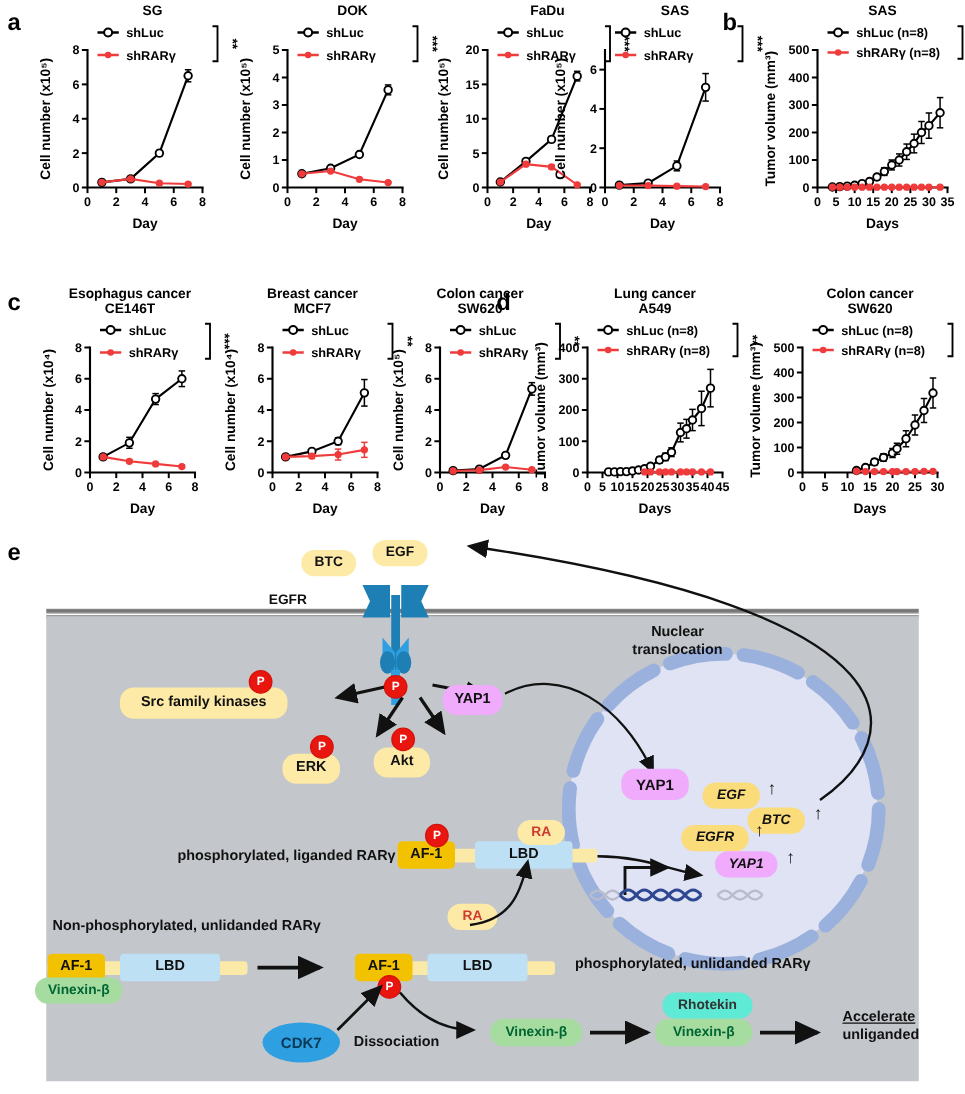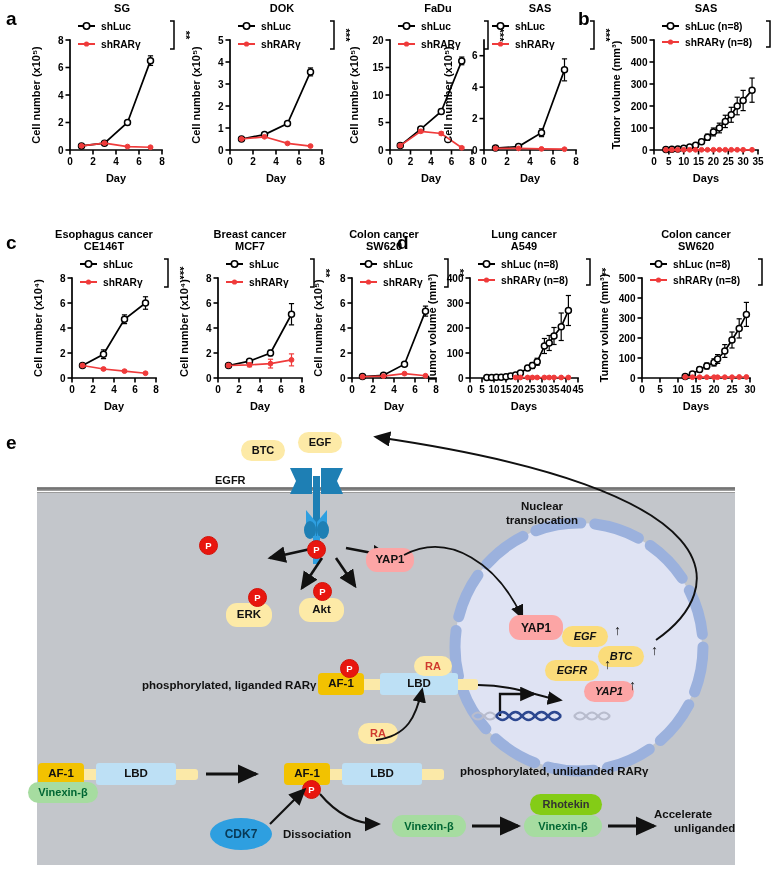--- a/index.html
+++ b/index.html
@@ -35,24 +35,24 @@
      background:linear-gradient(to bottom,#8d8d8d 0%,#6f6f6f 45%,#adadad 100%); }
   .membrane-inner{ position:absolute; left:37px; top:62px; width:698px; height:2.5px; background:#9b9b9b; }
   .node{
     position:absolute; border-radius:11px; text-align:center;
     font-weight:bold; font-size:11px; line-height:1;
     display:flex; align-items:center; justify-content:center;
     font-family:"Liberation Sans",sans-serif; white-space:nowrap;
   }
   .n-yellow{ background:#fdeaa7; color:#111; }
   .n-yellow-d{ background:#fbdc7a; color:#111; }
-  .n-pink{ background:#fca5a5; color:#111;margin-left:12px; }
+  .n-pink{ background:#f0abfc; color:#111; }
   .n-green{ background:#a6dca0; color:#063; }
   .n-blue{ background:#2e9fe0; color:#083a57; border-radius:50%; }
-  .n-purple{ background:#84cc16; color:#221; }
+  .n-purple{ background:#5eead4; color:#221; }
   .n-gold{ background:#f2c200; color:#111; border-radius:4px; }
   .n-lblue{ background:#bde0f5; color:#111; border-radius:3px; }
   .n-paleyellow{ background:#fbe9a8; border-radius:3px; }
   .p-badge{
     position:absolute; width:19px; height:19px; border-radius:50%;
     background:#e8160f; color:#fff; font-size:9.5px; font-weight:bold;
     display:flex; align-items:center; justify-content:center;
     font-family:"Liberation Sans",sans-serif;
     border:1.5px solid #d41108;
   }
@@ -1061,20 +1061,21 @@
         </marker>
       </defs>
       <line x1="165" y1="8" x2="120" y2="18" stroke="#111" stroke-width="2.6" marker-end="url(#ah)"></line>
       <line x1="172" y1="18" x2="152" y2="48" stroke="#111" stroke-width="2.6" marker-end="url(#ah)"></line>
       <line x1="186" y1="18" x2="205" y2="46" stroke="#111" stroke-width="2.6" marker-end="url(#ah)"></line>
       <line x1="196" y1="8" x2="238" y2="16" stroke="#111" stroke-width="2.6" marker-end="url(#ah)"></line>
     </svg>
 
     <div class="p-badge" style="left:307px; top:110px;">P</div>
 
+    <div class="node n-yellow" style="left:96px; top:120px; width:134px; height:25px; font-size:11.5px;">Src family kinases</div>
     <div class="p-badge" style="left:199px; top:106px;">P</div>
 
     <div class="node n-yellow" style="left:226px; top:173px; width:46px; height:24px; font-size:11.5px;">ERK</div>
     <div class="p-badge" style="left:248px; top:158px;">P</div>
 
     <div class="node n-yellow" style="left:299px; top:168px; width:45px; height:24px; font-size:11.5px;">Akt</div>
     <div class="p-badge" style="left:313px; top:152px;">P</div>
 
     <div class="node n-pink" style="left:354px; top:118px; width:48px; height:24px; font-size:11.5px;">YAP1</div>
 
@@ -1148,20 +1149,21 @@
     <div class="node n-yellow" style="left:358px; top:293px; width:40px; height:21px; color:#d03b2f; font-size:11px;">RA</div>
     <svg style="position:absolute;left:368px;top:252px;" width="70" height="62">
       <defs>
         <marker id="ah6" markerWidth="8" markerHeight="8" refX="6.5" refY="3.6" orient="auto">
           <path d="M0,0 L8,3.6 L0,7.2 z" fill="#111"></path>
         </marker>
       </defs>
       <path d="M8,58 C40,54 48,34 54,8" fill="none" stroke="#111" stroke-width="1.9" marker-end="url(#ah6)"></path>
     </svg>
 
+    <div class="plain-text" style="left:42px; top:305px; font-size:11.5px;">Non-phosphorylated, unlidanded RARγ</div>
     <div style="position:absolute;left:38px;top:333px;width:162px;height:22px;">
       <div class="node n-paleyellow" style="left:0px; top:6px; width:160px; height:11px;"></div>
       <div class="node n-gold" style="left:0px; top:0px; width:46px; height:22px; font-size:11.5px;">AF-1</div>
       <div class="node n-lblue" style="left:58px; top:0px; width:80px; height:22px; font-size:11.5px;">LBD</div>
     </div>
     <div class="node n-green" style="left:28px; top:352px; width:70px; height:21px; font-size:11px;">Vinexin-β</div>
 
     <svg style="position:absolute;left:206px;top:336px;" width="66" height="18">
       <defs>
         <marker id="ah7" markerWidth="7" markerHeight="7" refX="6" refY="3.2" orient="auto">
@@ -1215,17 +1217,17 @@
 
     <svg style="position:absolute;left:608px;top:388px;" width="62" height="18">
       <defs>
         <marker id="ah11" markerWidth="7" markerHeight="7" refX="6" refY="3.2" orient="auto">
           <path d="M0,0 L7,3.2 L0,6.4 z" fill="#111"></path>
         </marker>
       </defs>
       <line x1="0" y1="8" x2="46" y2="8" stroke="#111" stroke-width="3" marker-end="url(#ah11)"></line>
     </svg>
 
-    <div class="plain-text" style="left:654px; top:378px; font-size:11.5px;">Accelerate</div>
+    <div class="plain-text" style="left:674px; top:378px; font-size:11.5px;text-decoration:underline;">Accelerate</div>
     <div class="plain-text" style="left:674px; top:392px; font-size:11.5px;">unliganded</div>
 
   </div>
 </div>
 
 </body></html>

